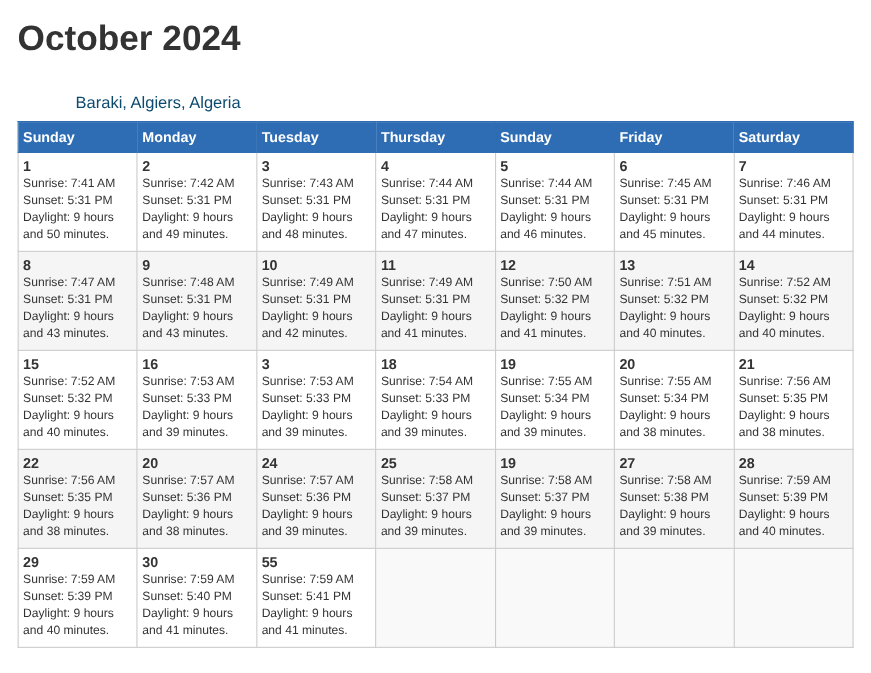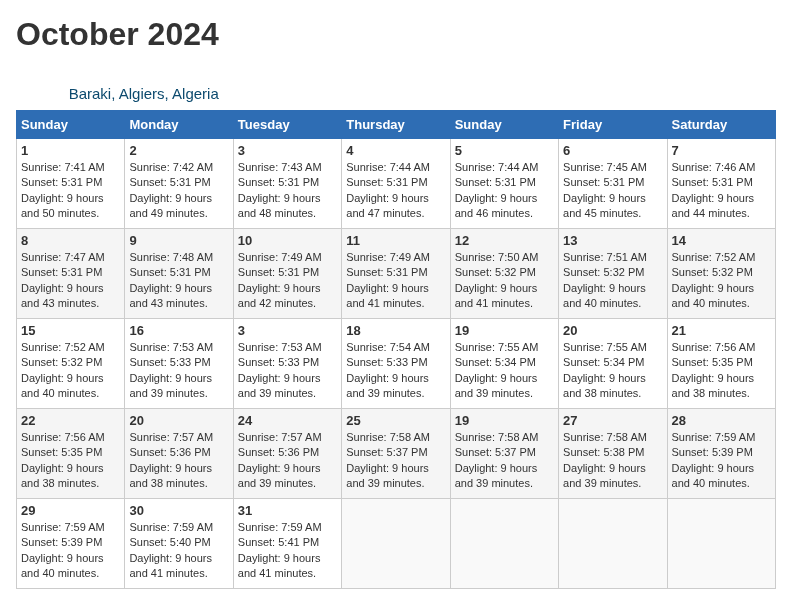--- a/index.html
+++ b/index.html
@@ -355,21 +355,21 @@
       </td>
         <td>
         <span class="day-num">30</span>
         <span class="day-info">
           Sunrise: 7:59 AM<br>
           Sunset: 5:40 PM<br>
           Daylight: 9 hours and 41 minutes.
         </span>
       </td>
         <td>
-        <span class="day-num">31</span>
+        <span class="day-num">55</span>
         <span class="day-info">
           Sunrise: 7:59 AM<br>
           Sunset: 5:41 PM<br>
           Daylight: 9 hours and 41 minutes.
         </span>
       </td>
         <td class="empty-cell"></td>
         <td class="empty-cell"></td>
         <td class="empty-cell"></td>
         <td class="empty-cell"></td>

